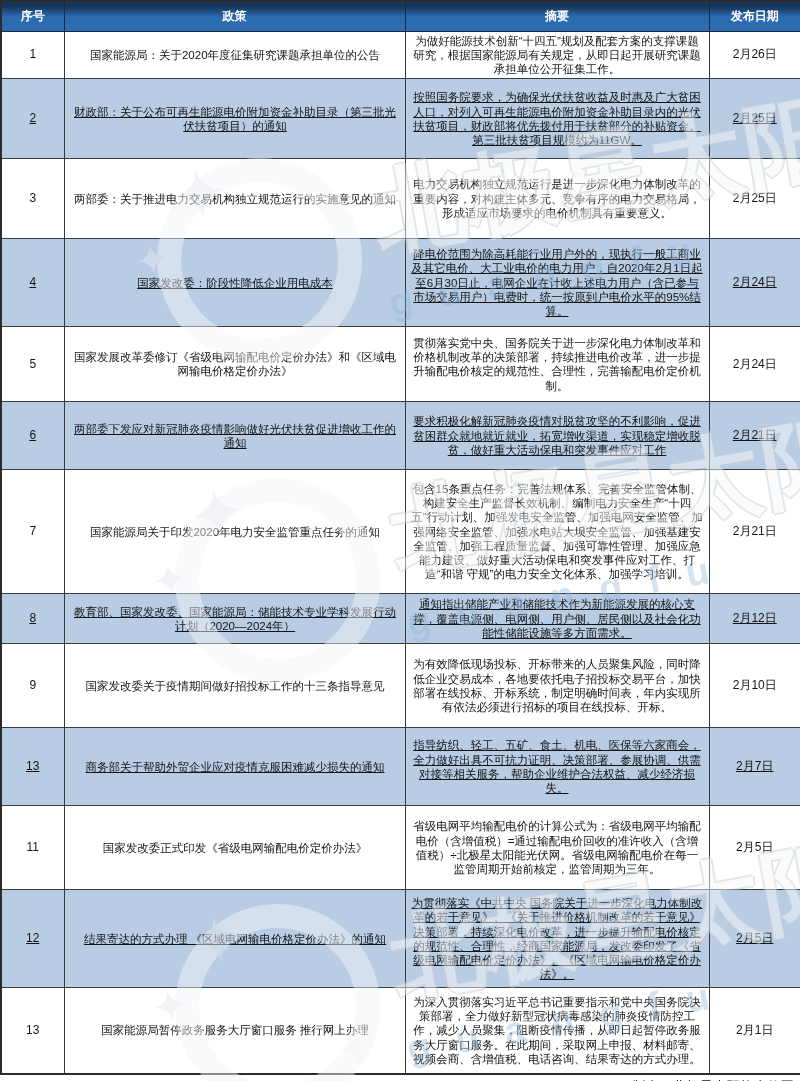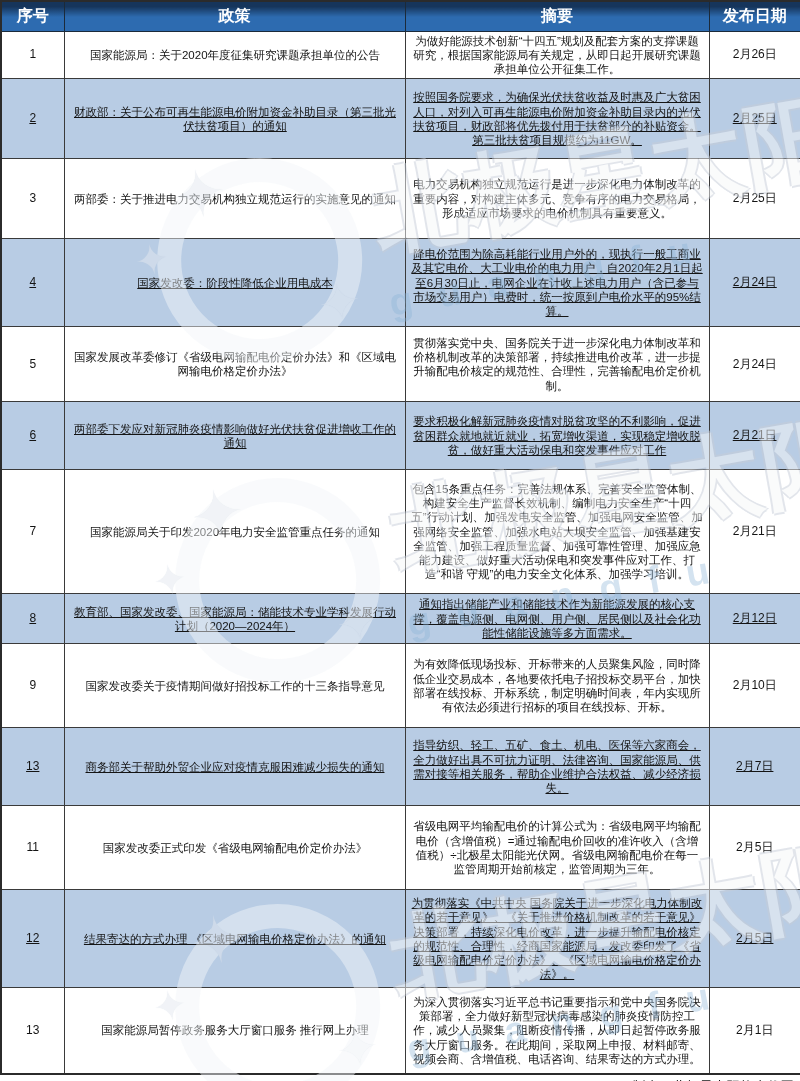--- a/index.html
+++ b/index.html
@@ -5,21 +5,21 @@
   * { margin:0; padding:0; box-sizing:border-box; }
   html,body { background:#ffffff; }
   body { width:800px; font-family:"Liberation Sans","DejaVu Sans",sans-serif; color:var(--text-color,#141414); }
   .page { position:relative; width:800px; height:1081px; background:#fff; overflow:hidden; }
 
   table.policy { width:800px; border-collapse:collapse; table-layout:fixed;
                  border:2px solid #2b2b2b; }
   col.c1 { width:63px; }  col.c2 { width:341px; }
   col.c3 { width:304px; } col.c4 { width:92px; }
 
-  thead th { height:30px; font-size:16px; font-weight:bold; text-align:center;
+  thead th { height:30px; font-size:12px; font-weight:bold; text-align:center;
              color:var(--header-text,#fff);
              background:linear-gradient(180deg, var(--header-bg-dark,#16355b) 0%, var(--header-bg-dark,#16355b) 16%, var(--header-bg,#2d6bb0) 52%, var(--header-bg,#2d6bb0) 100%);
              border:1px solid #1b2a3a; }
 
   tbody td { border:1px solid #3a3a3a; font-size:11.5px; line-height:1.24;
              vertical-align:middle; padding:2px 5px; background:var(--row-bg,#fff);
              word-break:break-all;text-align:center; }
   tbody tr.alt td { background:var(--row-alt-bg,#b8cce4);text-decoration:underline; }
   td.cell-no, td.cell-date { text-align:center; font-size:12px; }
   td.cell-policy { padding-left:6px;margin-left:28px; }
@@ -124,21 +124,21 @@
         </tr>
         <tr>
           <td class="cell-no">9</td>
           <td class="cell-policy">国家发改委关于疫情期间做好招投标工作的十三条指导意见</td>
           <td class="cell-summary">为有效降低现场投标、开标带来的人员聚集风险，同时降低企业交易成本，各地要依托电子招投标交易平台，加快部署在线投标、开标系统，制定明确时间表，年内实现所有依法必须进行招标的项目在线投标、开标。</td>
           <td class="cell-date">2月10日</td>
         </tr>
         <tr class="alt">
           <td class="cell-no">13</td>
           <td class="cell-policy">商务部关于帮助外贸企业应对疫情克服困难减少损失的通知</td>
-          <td class="cell-summary">指导纺织、轻工、五矿、食土、机电、医保等六家商会，全力做好出具不可抗力证明、法律咨询、国家能源局、供需对接等相关服务，帮助企业维护合法权益、减少经济损失。</td>
+          <td class="cell-summary">指导纺织、轻工、五矿、食土、机电、医保等六家商会，全力做好出具不可抗力证明、决策部署、参展协调、供需对接等相关服务，帮助企业维护合法权益、减少经济损失。</td>
           <td class="cell-date">2月7日</td>
         </tr>
         <tr>
           <td class="cell-no">11</td>
           <td class="cell-policy">国家发改委正式印发《省级电网输配电价定价办法》</td>
           <td class="cell-summary">省级电网平均输配电价的计算公式为：省级电网平均输配电价（含增值税）=通过输配电价回收的准许收入（含增值税）÷北极星太阳能光伏网。省级电网输配电价在每一监管周期开始前核定，监管周期为三年。</td>
           <td class="cell-date">2月5日</td>
         </tr>
         <tr class="alt">
           <td class="cell-no">12</td>

